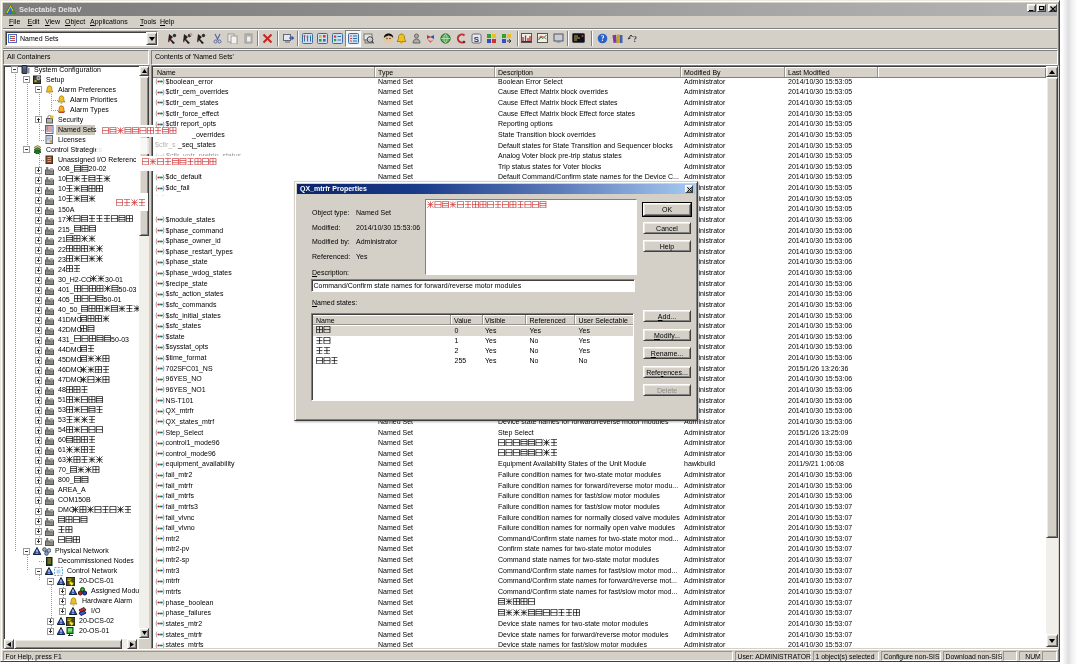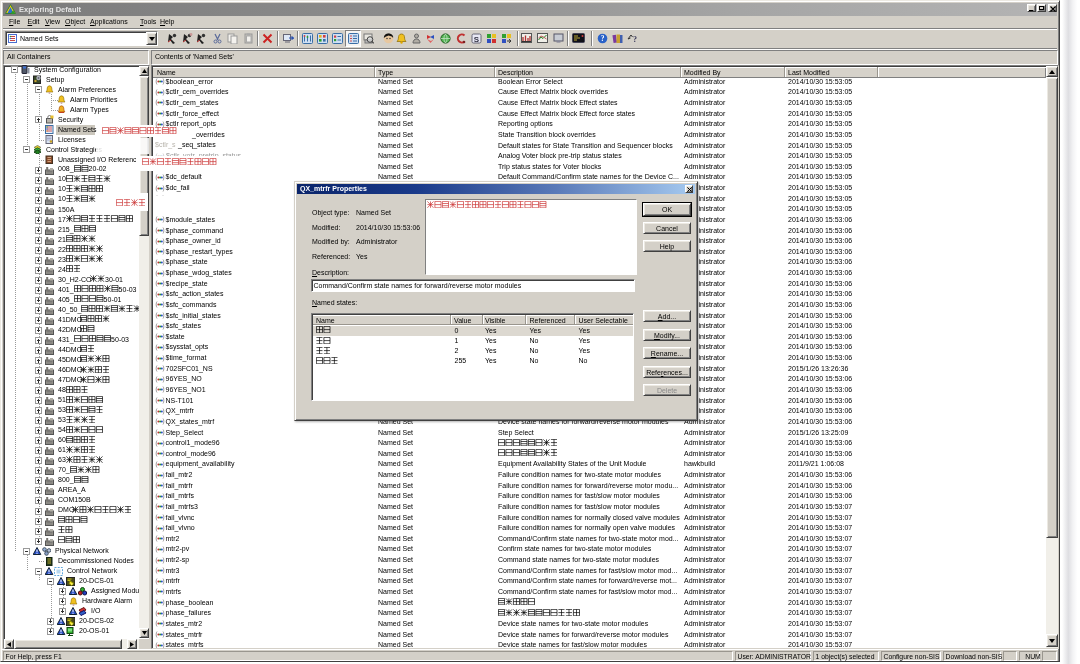--- a/index.html
+++ b/index.html
@@ -11,21 +11,21 @@
 .row{position:absolute;font-size:7px;line-height:10px;color:#000;white-space:pre}
 </style></head><body>
 
 <div class="abs" style="left:0;top:0;width:1060px;height:662px;background:#d4d0c8;border:1px solid #404040;border-top-color:#ece9e2;border-left-color:#ece9e2;box-shadow:inset 1px 1px 0 #fff,inset -1px -1px 0 #808080"></div>
 <div class="abs" style="left:3px;top:3px;width:1054px;height:13px;background:linear-gradient(90deg,#7b7b7b,#8e8e8e 40%,#a5a5a5 70%,#b4b4b4)"></div>
 <svg class="abs" style="left:5px;top:4px" width="11" height="11" viewBox="0 0 11 11">
     <path d="M5.5 0.5L10.5 9.5H0.5Z" fill="#ffd800" stroke="#3a7a3a" stroke-width="1"></path>
     <path d="M5.5 3L8.5 9H2.5Z" fill="#2a6fd6"></path>
     <circle cx="8" cy="8.6" r="1.6" fill="#2aa02a"></circle>
   </svg>
-<div class="t" style="left:19px;top:6px;font-weight:bold;color:#e4e4e4;font-size:7.5px">Exploring Default</div>
+<div class="t" style="left:19px;top:6px;font-weight:bold;color:#e4e4e4;font-size:7.5px">Selectable DeltaV</div>
 <div class="btn" style="left:1027.2px;top:4.2px;width:9px;height:8px"></div>
 <div class="btn" style="left:1037.2px;top:4.2px;width:9px;height:8px"></div>
 <div class="btn" style="left:1048.3px;top:4.2px;width:9px;height:8px"></div>
 <div class="abs" style="left:1029.4px;top:9.8px;width:4px;height:1.5px;background:#000"></div>
 <div class="abs" style="left:1039.4px;top:6.2px;width:5px;height:4px;border:1px solid #000;border-top-width:1.5px"></div>
 <svg class="abs" style="left:1050.3px;top:5.7px" width="6" height="6" viewBox="0 0 6 6">
     <path d="M0.5 0.5L5.5 5.5M5.5 0.5L0.5 5.5" stroke="#000" stroke-width="1.1"></path>
   </svg>
 <div class="t" style="left:9px;top:18px"><u>F</u>ile</div>
 <div class="t" style="left:27.5px;top:18px"><u>E</u>dit</div>

